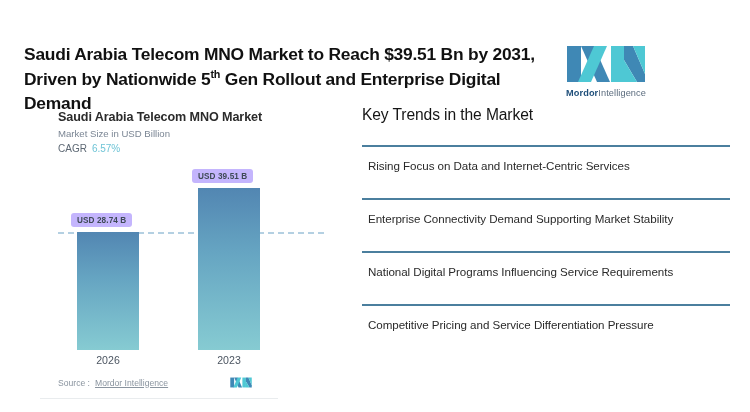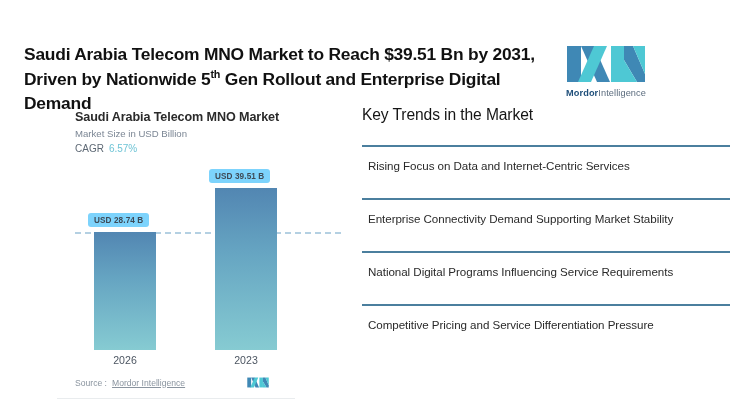--- a/index.html
+++ b/index.html
@@ -60,21 +60,21 @@
     letter-spacing: 0.1px;
     white-space: nowrap;
     text-align: right;
   }
   .logo-word .b { color: #1f4f7a; font-weight: bold; }
   .logo-word .n { color: #5a6b7d; font-weight: normal; }
 
   
   .chart-panel {
     position: absolute;
-    left: 17px; top: 96px;
+    left: 0; top: 96px;
     width: 345px;
     height: 300px;
   }
   .chart-title {
     position: absolute;
     left: 58px; top: 14px;
     font-size: 12.6px;
     font-weight: bold;
     color: #2b2b2b;
     letter-spacing: -0.1px;
@@ -115,21 +115,21 @@
   .bar {
     position: absolute;
     bottom: 0;
     background: linear-gradient(180deg, #5286b2 0%, #66a5c2 40%, #86cbd2 100%);
   }
   .bar-2026 { left: 19px;  width: 62px;  height: 118px; }
   .bar-2031 { left: 140px; width: 62px;  height: 162px; }
 
   .pill {
     position: absolute;
-    background: #7dd3fc;
+    background: #c4b5fd;
     border-radius: 3px;
     padding: 2.5px 6px;
     font-size: 8.2px;
     font-weight: bold;
     color: #3e4a56;
     white-space: nowrap;
     letter-spacing: 0.1px;
   }
   .pill-2026 { left: 13px;  bottom: 123px; }
   .pill-2031 { left: 134px; bottom: 167px; }

